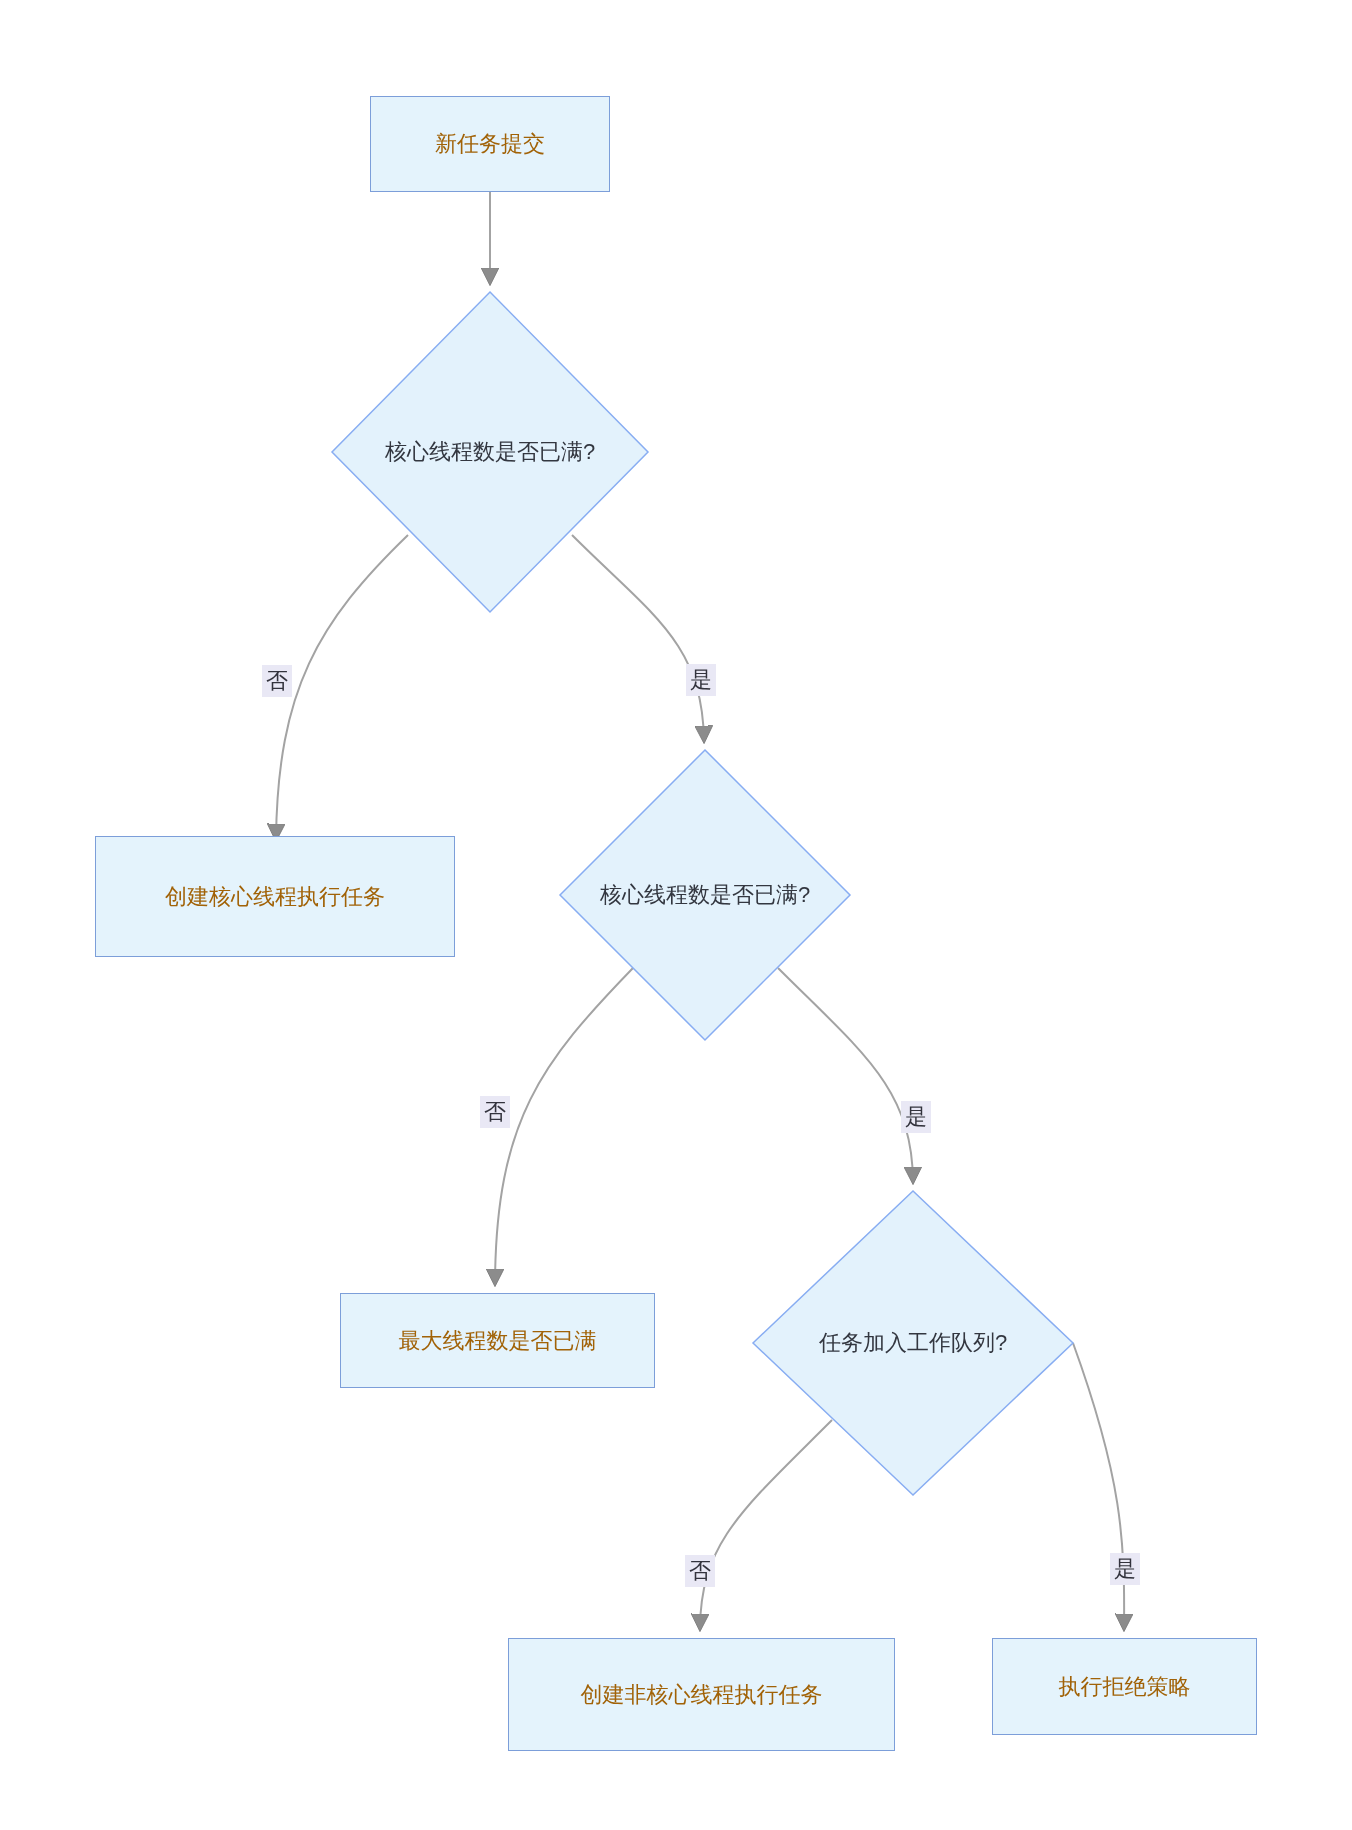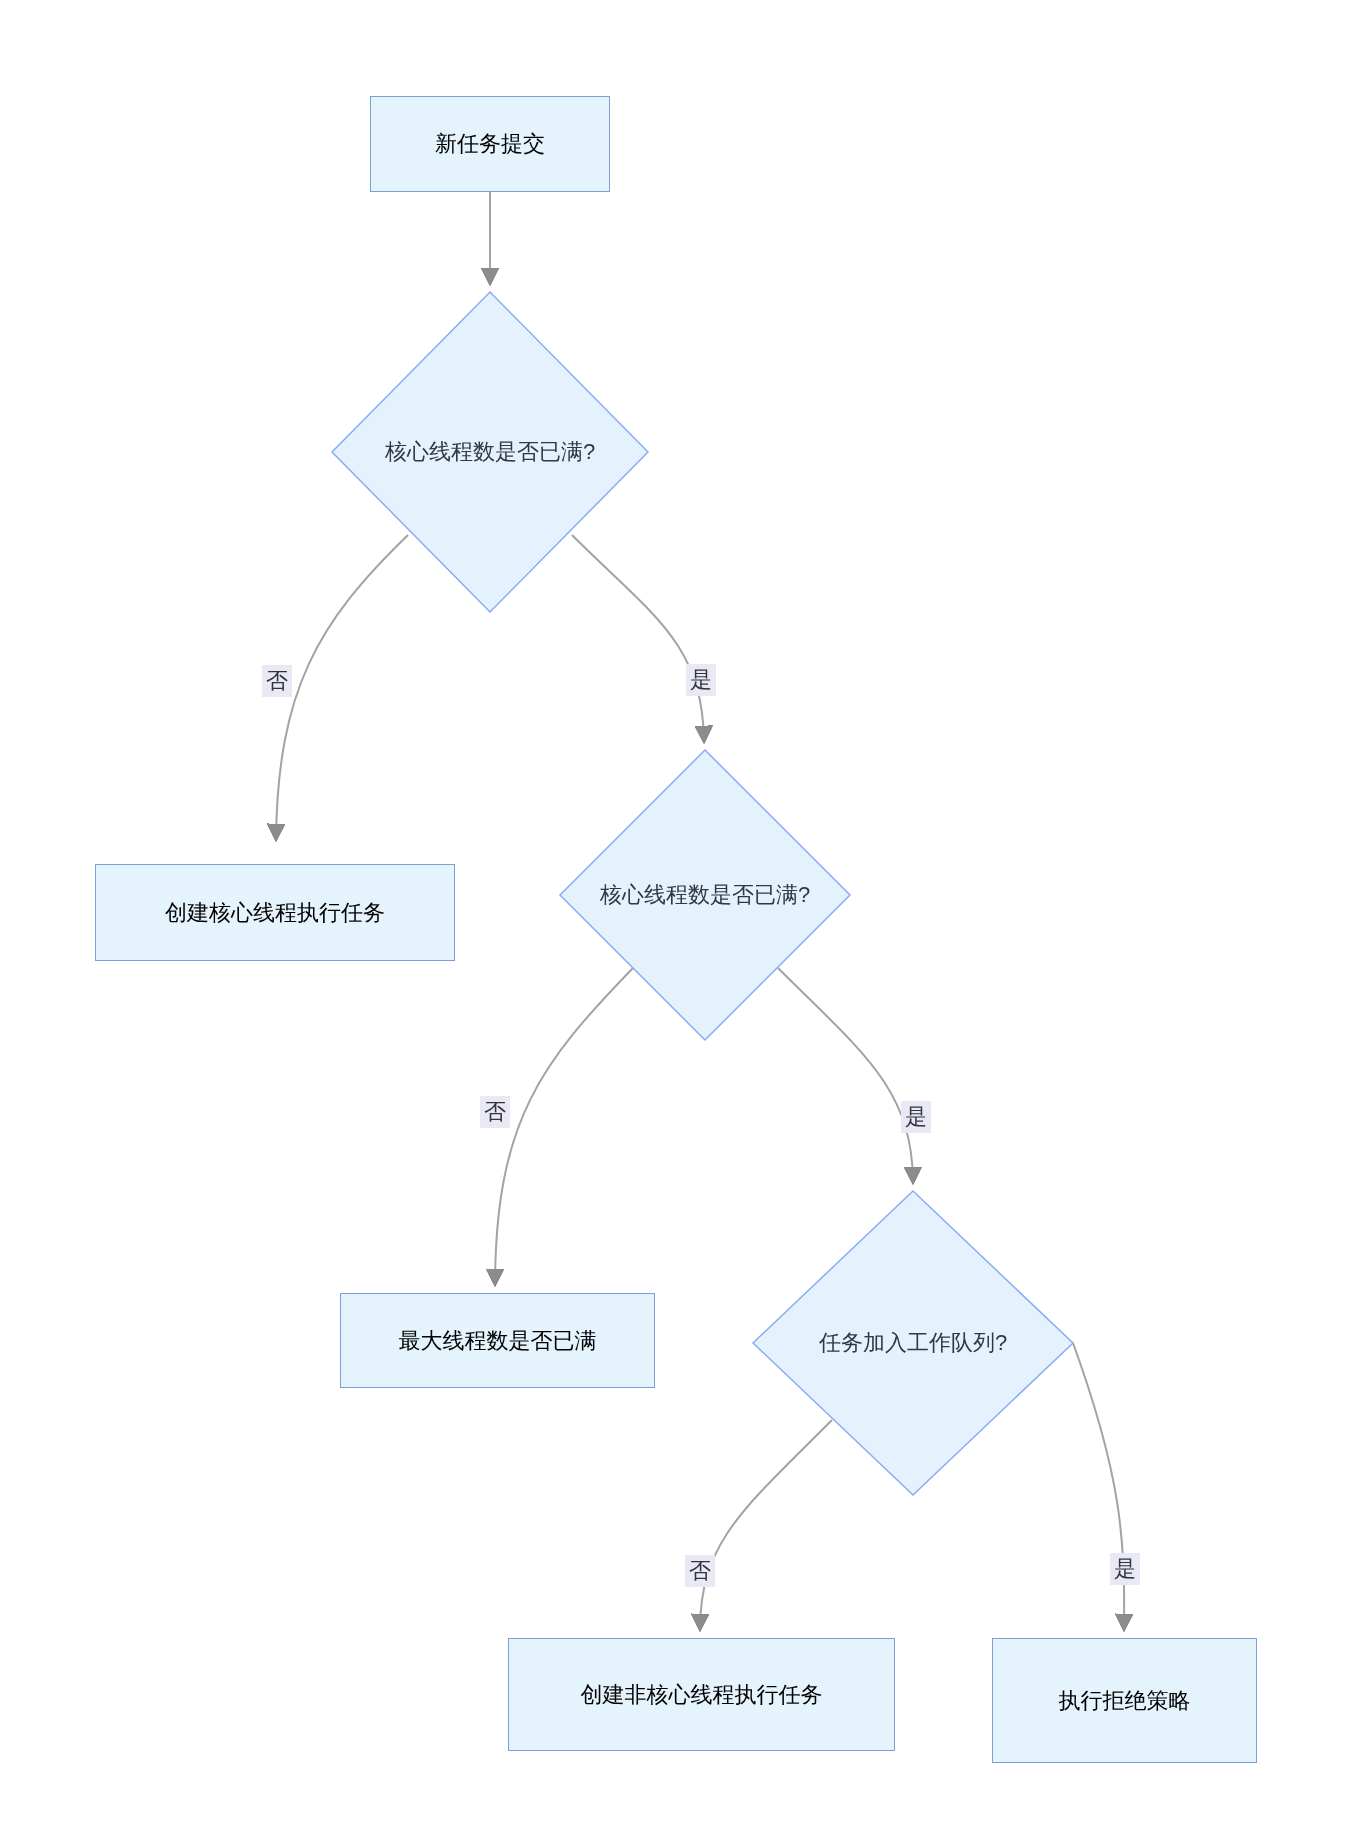--- a/index.html
+++ b/index.html
@@ -11,21 +11,21 @@
     overflow:hidden;
   }
   .edges-svg{position:absolute;left:0;top:0;width:1352px;height:1830px;}
   .edge-path{fill:none;stroke:#a3a3a3;stroke-width:2px;}
   .rect-node{
     position:absolute;
     box-sizing:border-box;
     background:#e4f3fc;
     border:1.5px solid #7c9ed9;
     display:flex;align-items:center;justify-content:center;
-    font-size:22px;color:#000000;
+    font-size:22px;color:#a16207;
     text-align:center;
   }
   .diamond-label{
     position:absolute;
     transform:translate(-50%,-50%);
     font-size:22px;color:#333740;
     white-space:nowrap;
   }
   .edge-label{
     position:absolute;
@@ -56,27 +56,27 @@
     <path class="edge-path" d="M 832 1420 C 742 1510, 701 1542, 700 1628" marker-end="url(#arrow)"></path>
     <path class="edge-path" d="M 1073 1343 C 1122 1478, 1125 1540, 1124 1628" marker-end="url(#arrow)"></path>
 
     <polygon points="490,292 648,452 490,612 332,452" fill="#e3f2fc" stroke="#88adf2" stroke-width="1.5"></polygon>
     <polygon points="705,750 850,895 705,1040 560,895" fill="#e3f2fc" stroke="#88adf2" stroke-width="1.5"></polygon>
     <polygon points="913,1191 1073,1343 913,1495 753,1343" fill="#e3f2fc" stroke="#88adf2" stroke-width="1.5"></polygon>
   </svg>
 
   <div class="rect-node" style="left:370px;top:96px;width:240px;height:96px;">新任务提交</div>
 
-  <div class="rect-node" style="left:95px;top:864px;width:360px;height:97px;">创建核心线程执行任务</div>
+  <div class="rect-node" style="left:95px;top:836px;width:360px;height:121px;">创建核心线程执行任务</div>
 
   <div class="rect-node" style="left:340px;top:1293px;width:315px;height:95px;">最大线程数是否已满</div>
 
   <div class="rect-node" style="left:508px;top:1638px;width:387px;height:113px;">创建非核心线程执行任务</div>
 
-  <div class="rect-node" style="left:992px;top:1638px;width:265px;height:125px;">执行拒绝策略</div>
+  <div class="rect-node" style="left:992px;top:1638px;width:265px;height:97px;">执行拒绝策略</div>
 
   <div class="diamond-label" style="left:490px;top:452px;">核心线程数是否已满?</div>
 
   <div class="diamond-label" style="left:705px;top:895px;">核心线程数是否已满?</div>
 
   <div class="diamond-label" style="left:913px;top:1343px;">任务加入工作队列?</div>
 
   <div class="edge-label" style="left:277px;top:681px;">否</div>
 
   <div class="edge-label" style="left:701px;top:680px;">是</div>

